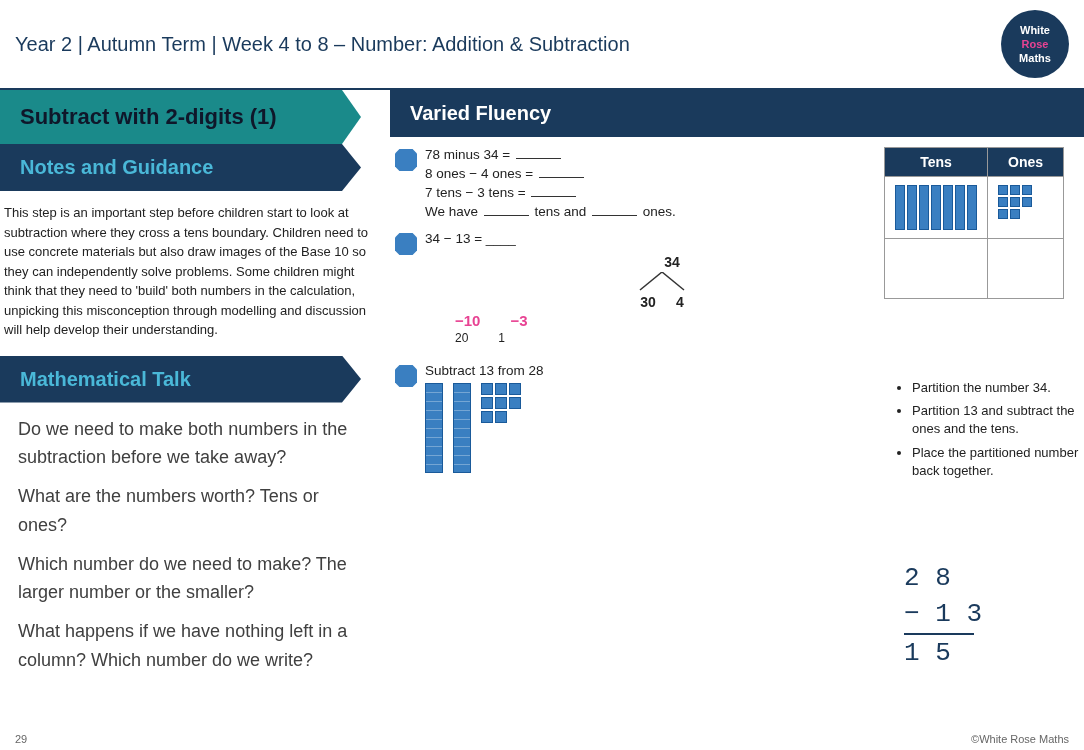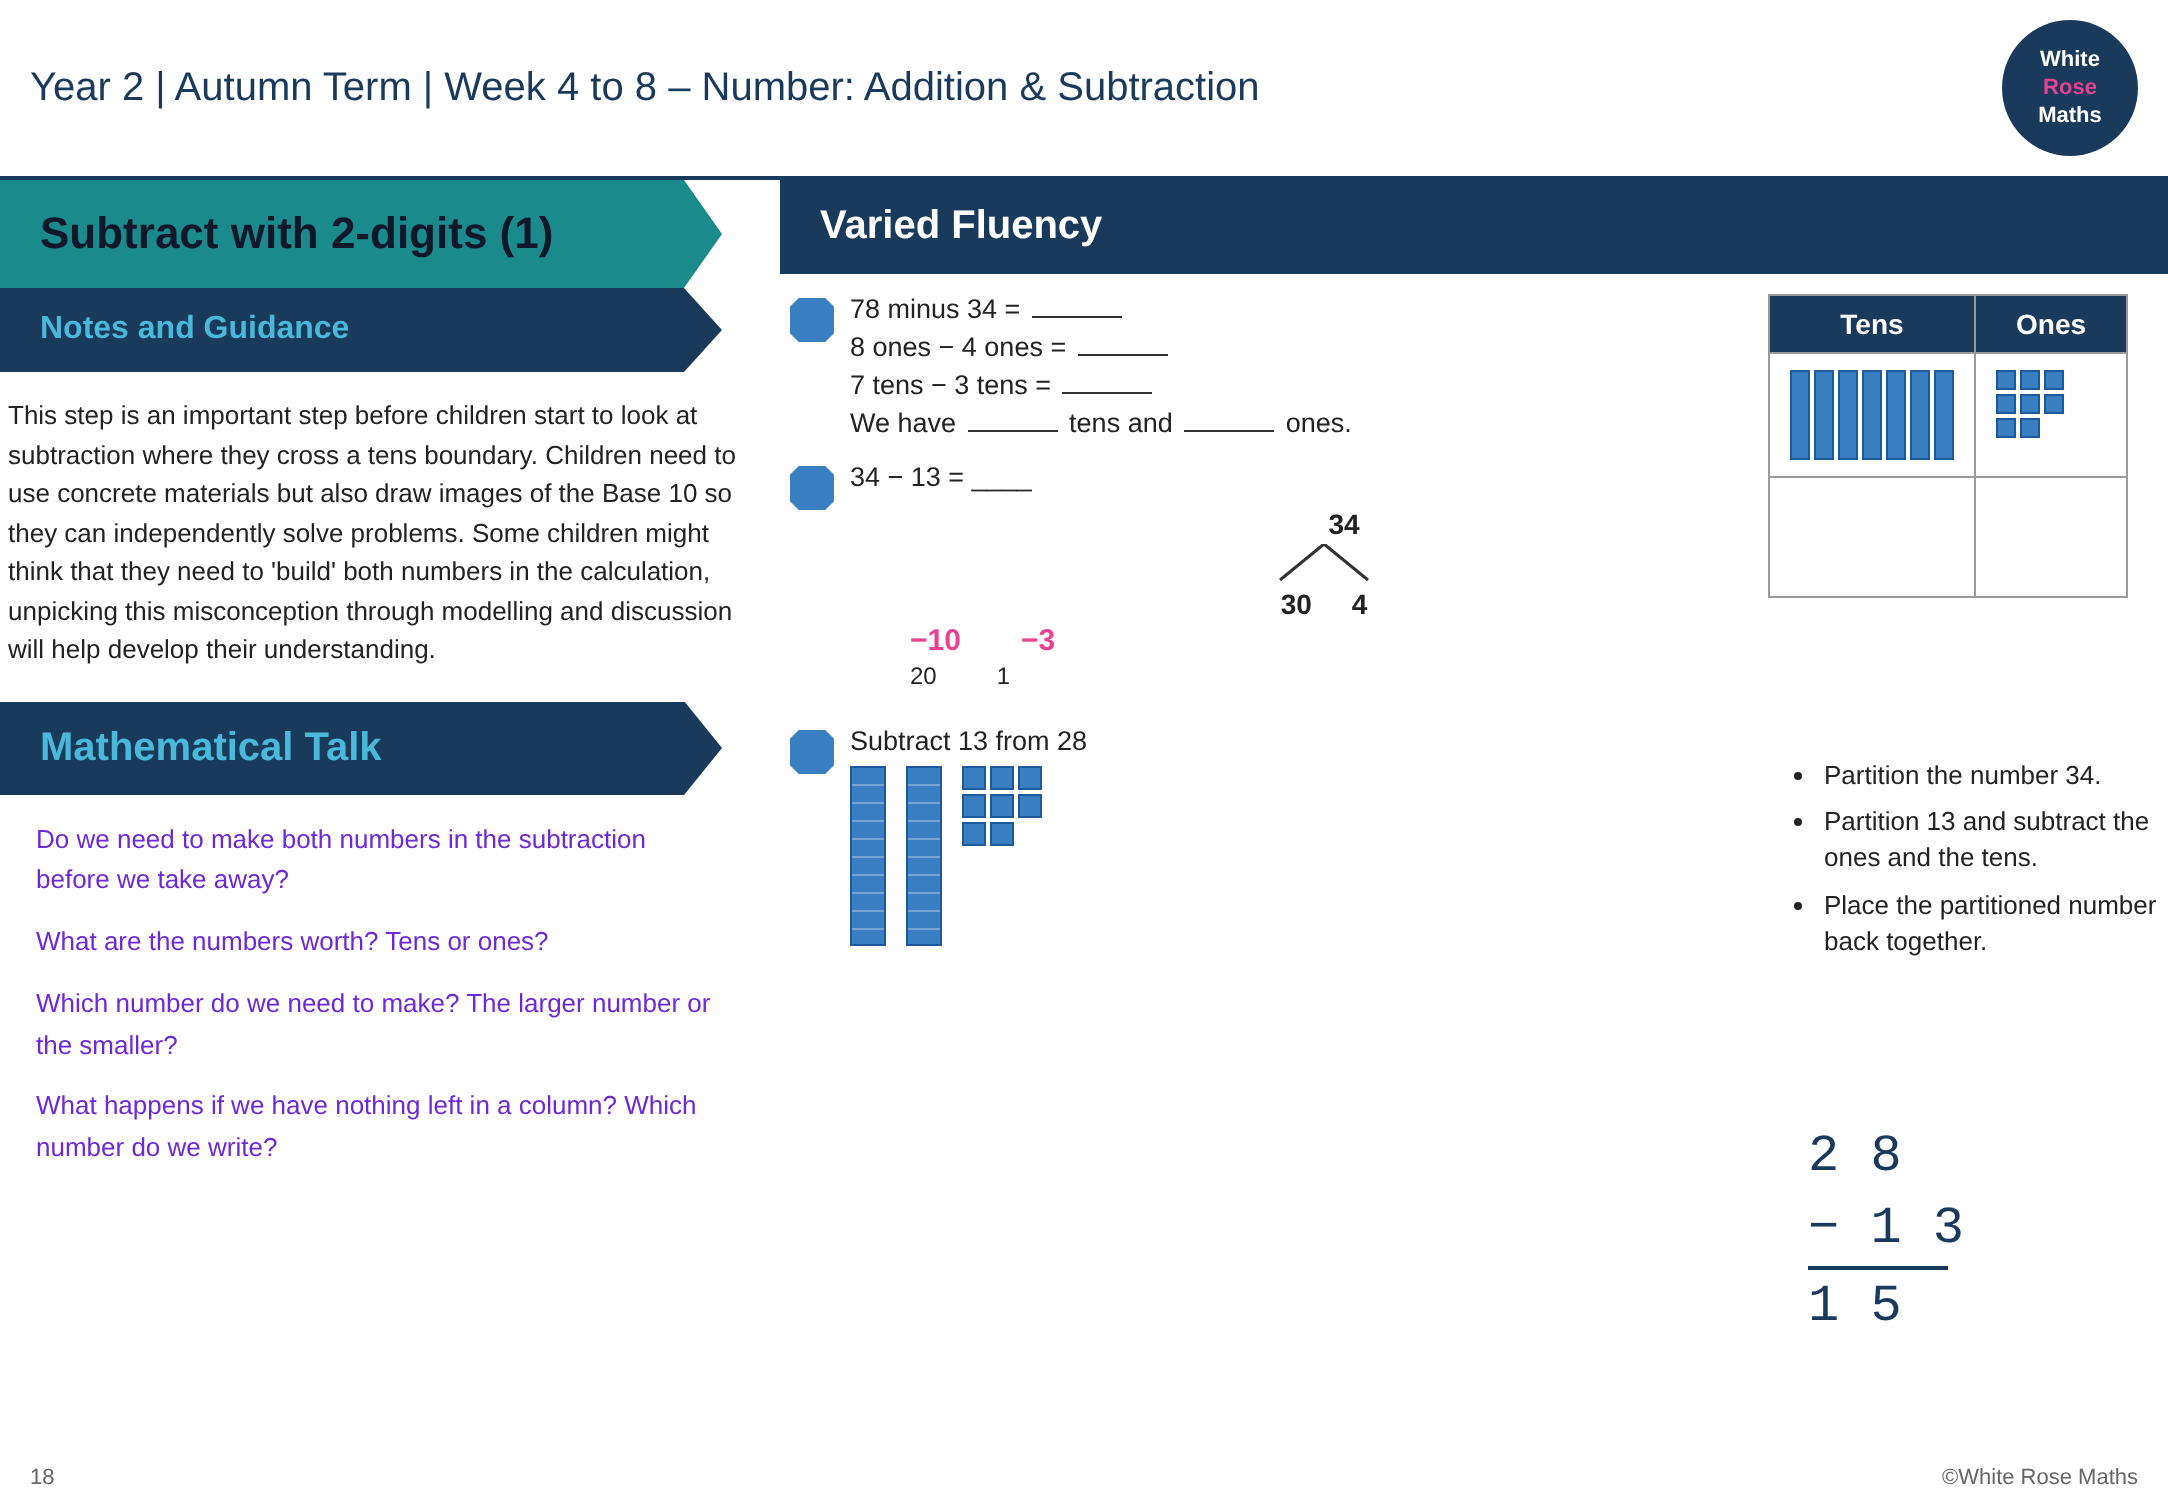--- a/index.html
+++ b/index.html
@@ -64,21 +64,21 @@
       padding: 14px 20px;
       clip-path: polygon(0 0, 90% 0, 95% 50%, 90% 100%, 0 100%);
       width: 100%;
       margin-bottom: 0;
     }
 
     
     .notes-header {
       background: #1a3a5c;
       color: #4ab8d8;
-      font-size: 16px;
+      font-size: 20px;
       font-weight: bold;
       padding: 12px 20px;
       clip-path: polygon(0 0, 90% 0, 95% 50%, 90% 100%, 0 100%);
       margin-bottom: 0;
     }
     .notes-content {
       padding: 12px 4px;
       font-size: 13px;
       color: #222;
       line-height: 1.5;
@@ -89,22 +89,22 @@
       background: #1a3a5c;
       color: #4ab8d8;
       font-size: 20px;
       font-weight: bold;
       padding: 12px 20px;
       clip-path: polygon(0 0, 90% 0, 95% 50%, 90% 100%, 0 100%);
       margin-top: 4px;
     }
     .math-talk-content {
       padding: 12px 18px;
-      font-size: 13px;
-      color: #6d28d9;
+      font-size: 18px;
+      color: #404040;
       line-height: 1.6;
     }
     .math-talk-content p {
       margin-bottom: 10px;
     }
 
     
     .right-col {
       flex: 1;
       padding: 0 0 0 10px;
@@ -491,15 +491,15 @@
           <div>1  5</div>
         </div>
 
       </div>
     </div>
 
   </div>
 </div>
 
 <div class="footer">
-  <span>18</span>
+  <span>29</span>
   <span>©White Rose Maths</span>
 </div>
 
 </body></html>

